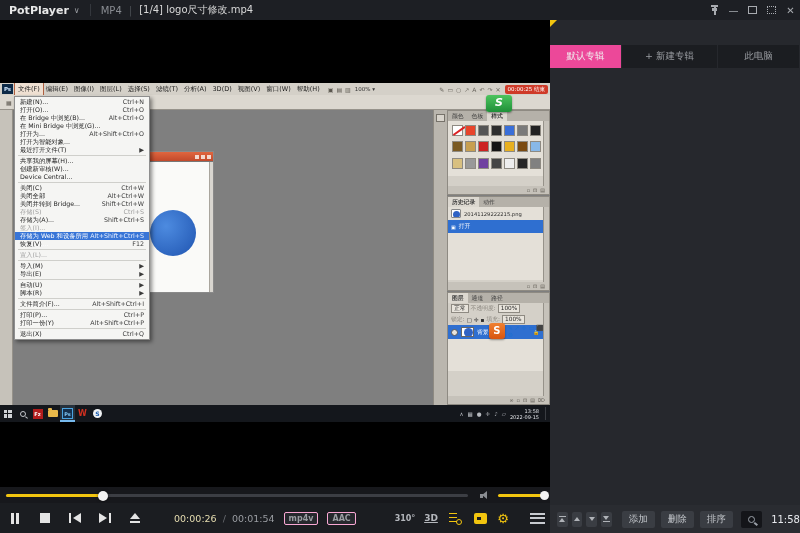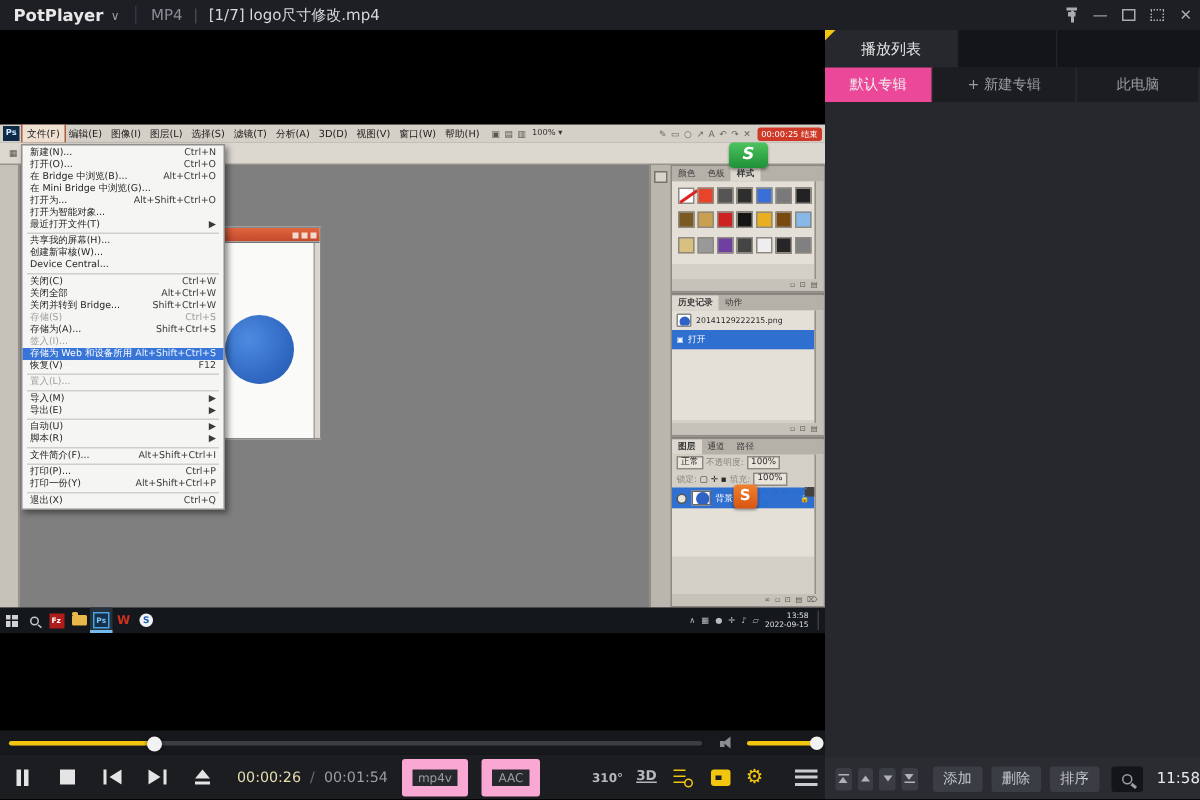--- a/index.html
+++ b/index.html
@@ -150,26 +150,26 @@
                 display:flex; align-items:center; }
   .cbtn { width:30px; height:30px; display:flex; align-items:center; justify-content:center; gap:2px; }
   .bar2 { width:3px; height:11px; background:#e4e4e4; }
   .stop-sq { width:10px; height:10px; background:#e4e4e4; }
   .tri-l { width:0; height:0; border-top:5px solid transparent; border-bottom:5px solid transparent; border-right:8px solid #e4e4e4; }
   .tri-r { width:0; height:0; border-top:5px solid transparent; border-bottom:5px solid transparent; border-left:8px solid #e4e4e4; }
   .bar1 { width:2px; height:10px; background:#e4e4e4; }
   .eject { display:flex; flex-direction:column; align-items:center; gap:1.5px; }
   .eject .tri-u { width:0; height:0; border-left:5px solid transparent; border-right:5px solid transparent; border-bottom:6px solid #e4e4e4; }
   .eject .base { width:10px; height:2px; background:#e4e4e4; }
-  .time-group { margin-left:8px; font-size:9.5px; white-space:nowrap; }
+  .time-group { margin-left:24px; font-size:9.5px; white-space:nowrap; }
   .t-cur { color:#e6ddb0; }
   .t-sep { color:#6a6d72; margin:0 3px; }
   .t-tot { color:#9a9da2; }
-  .badge { margin-left:9px; border:7px solid #f9a8d4; background:#26282d; color:#9a9da2;
-           font-size:8px; padding:1px 4px; border-radius:2px; }
+  .badge { margin-left:9px; border:1px solid #f9a8d4; background:#26282d; color:#9a9da2;
+           font-size:8px; padding:1px 4px; border-radius:2px;font-weight:bold; }
   .r-ico { position:absolute; top:503px; height:30px; display:flex; align-items:center; justify-content:center; }
   .lbl-360 { left:390px; width:30px; color:#b4b7bc; font-size:8px; font-weight:bold; border-bottom:0; }
   .lbl-3d { left:420px; width:22px; color:#b4b7bc; font-size:9px; font-weight:bold; text-decoration:underline; }
   .pl-search-ico { left:444px; width:22px; }
   .pls-lines { position:relative; width:12px; height:11px; }
   .pls-lines i { position:absolute; left:0; width:8px; height:1.5px; background:#f2c50f; display:block; }
   .pls-lines i:nth-child(1){top:0;} .pls-lines i:nth-child(2){top:4px;} .pls-lines i:nth-child(3){top:8px;}
   .pls-lines .circ { position:absolute; right:-1px; bottom:-1px; width:6px; height:6px; border:1.5px solid #f2c50f; border-radius:50%; background:transparent; }
   .sub-ico { left:469px; width:22px; }
   .sub-box { width:13px; height:11px; background:#f2c50f; border-radius:2px; position:relative; }
@@ -214,21 +214,21 @@
 <body>
 
 <div id="app">
 
   <div class="titlebar">
     <span class="app-name">PotPlayer</span>
     <span class="chev">∨</span>
     <span class="tb-sep"></span>
     <span class="codec-lbl">MP4</span>
     <span class="pipe">|</span>
-    <span class="vid-title">[1/7] logo尺寸修改.mp4</span>
+    <span class="vid-title">[1/4] logo尺寸修改.mp4</span>
     <span class="tb-spacer"></span>
     <span class="winbtn">
         <span class="pin">
           <span class="cap"></span>
         </span>
       </span>
     <span class="winbtn">—</span>
     <span class="winbtn">
         <span class="maxbox"></span>
       </span>
@@ -624,25 +624,20 @@
     </span>
   <span class="r-ico gear-ico">⚙</span>
   <span class="r-ico menu-ico">
       <i></i>
       <i></i>
       <i></i>
     </span>
 
   <div class="playlist">
     <div class="corner"></div>
-    <div class="pl-tabs">
-      <span class="pl-tab">播放列表</span>
-      <span class="pl-tab-empty"></span>
-      <span class="pl-tab-empty"></span>
-    </div>
     <div class="pl-subtabs">
       <span class="pl-subtab st-1">默认专辑</span>
       <span class="pl-subtab st-3">+ 新建专辑</span>
       <span class="pl-subtab st-2">此电脑</span>
     </div>
     <div class="pl-bottom">
       <span class="mvbtn">
           <span class="mv-bar"></span>
           <span class="mv-tri-u"></span>
         </span>

